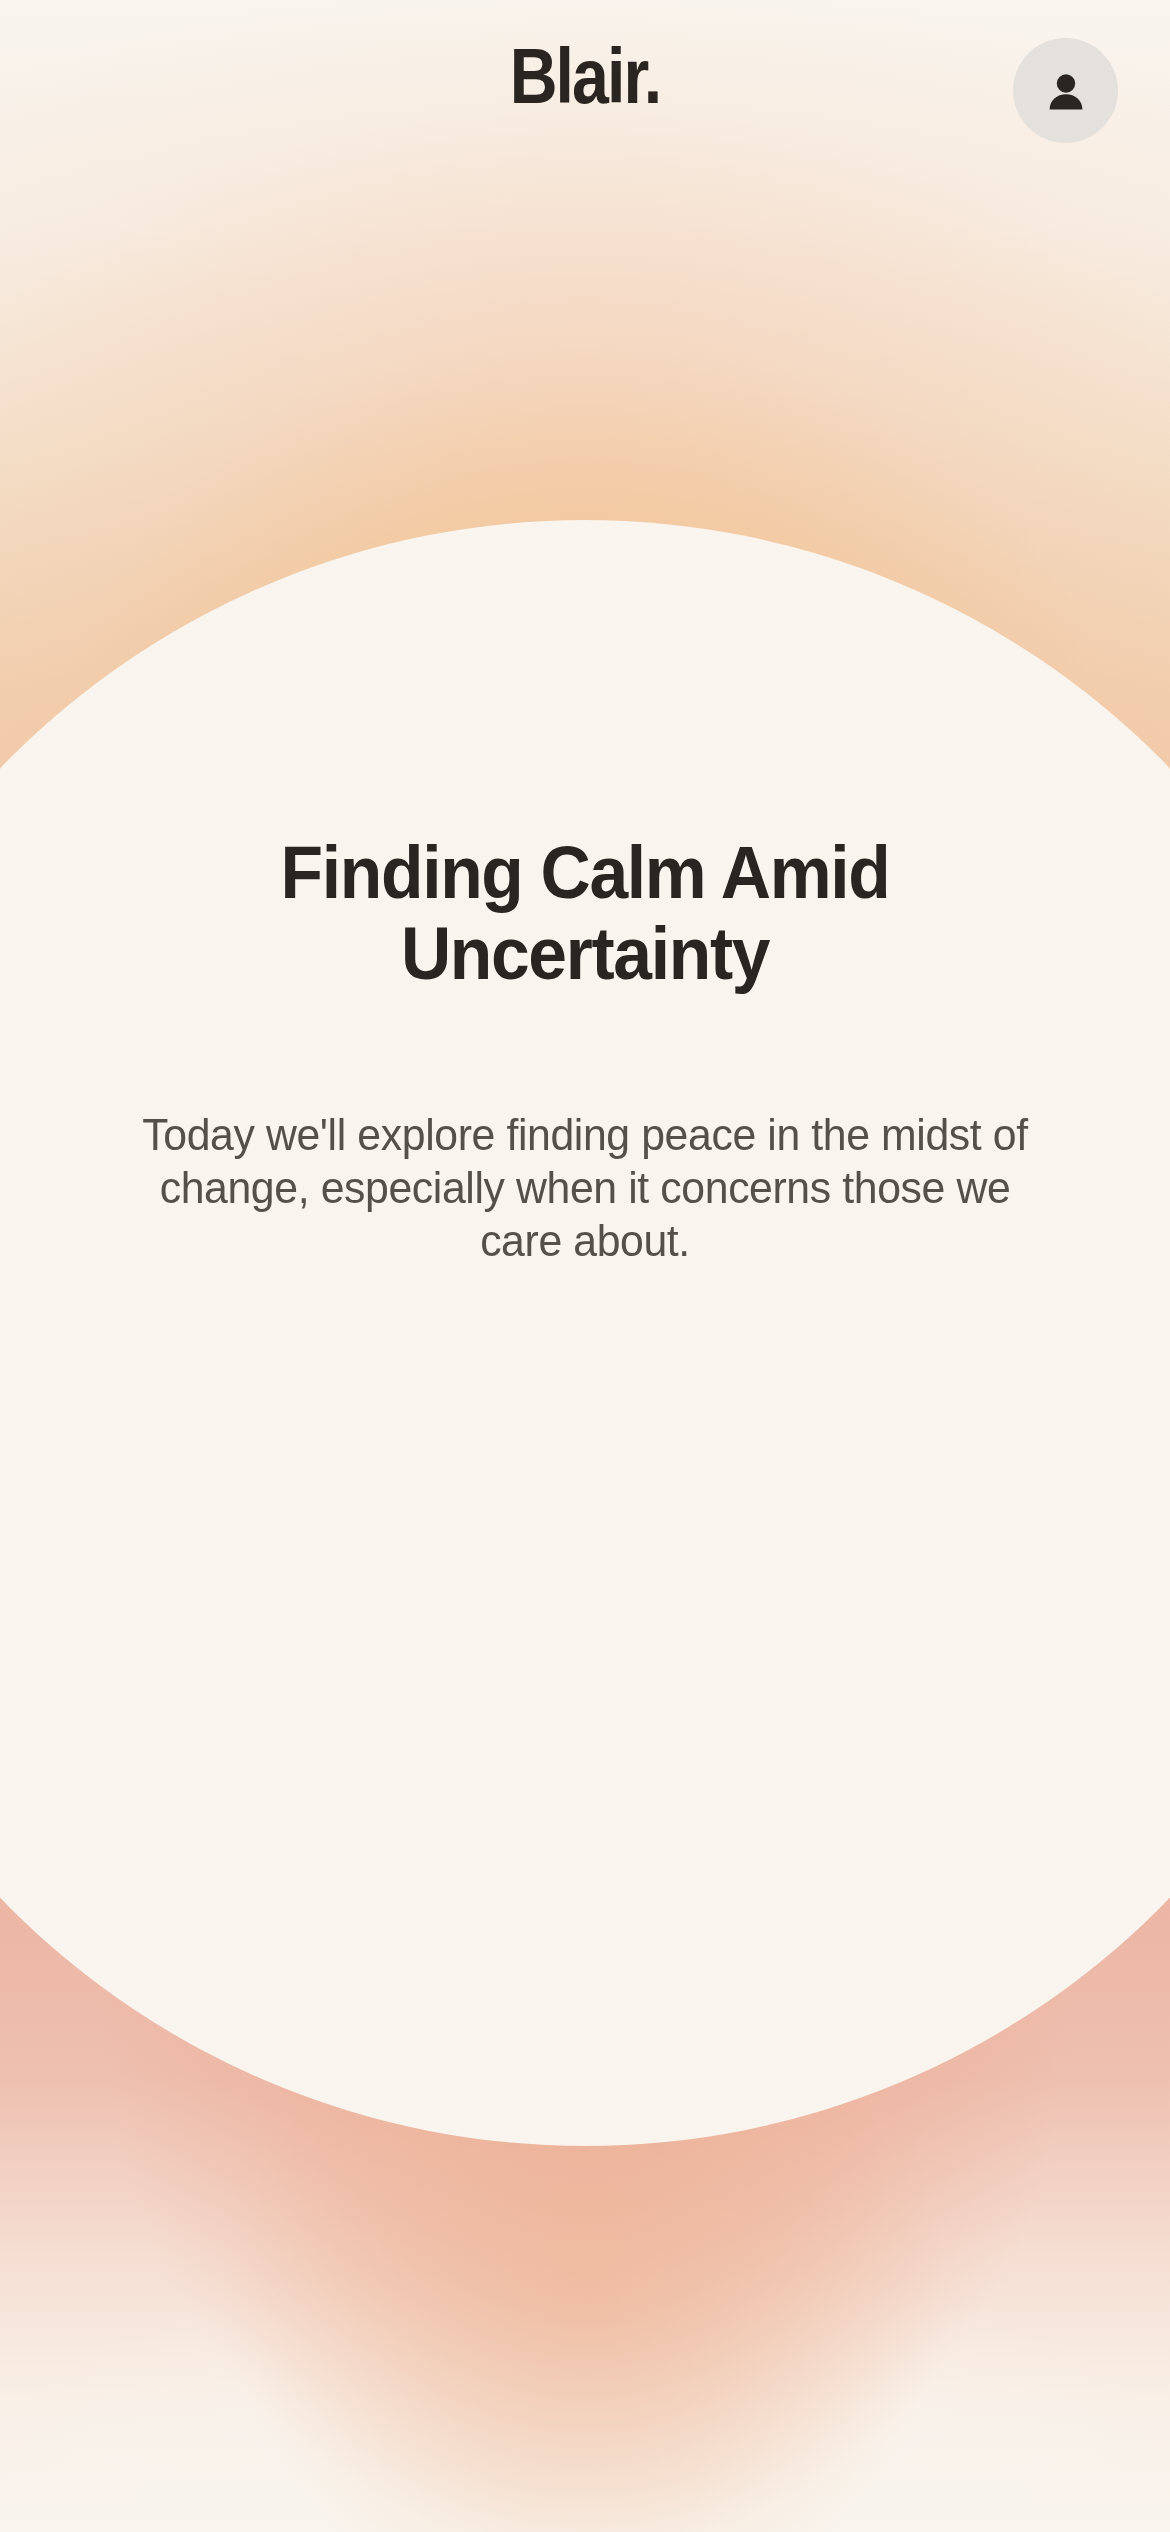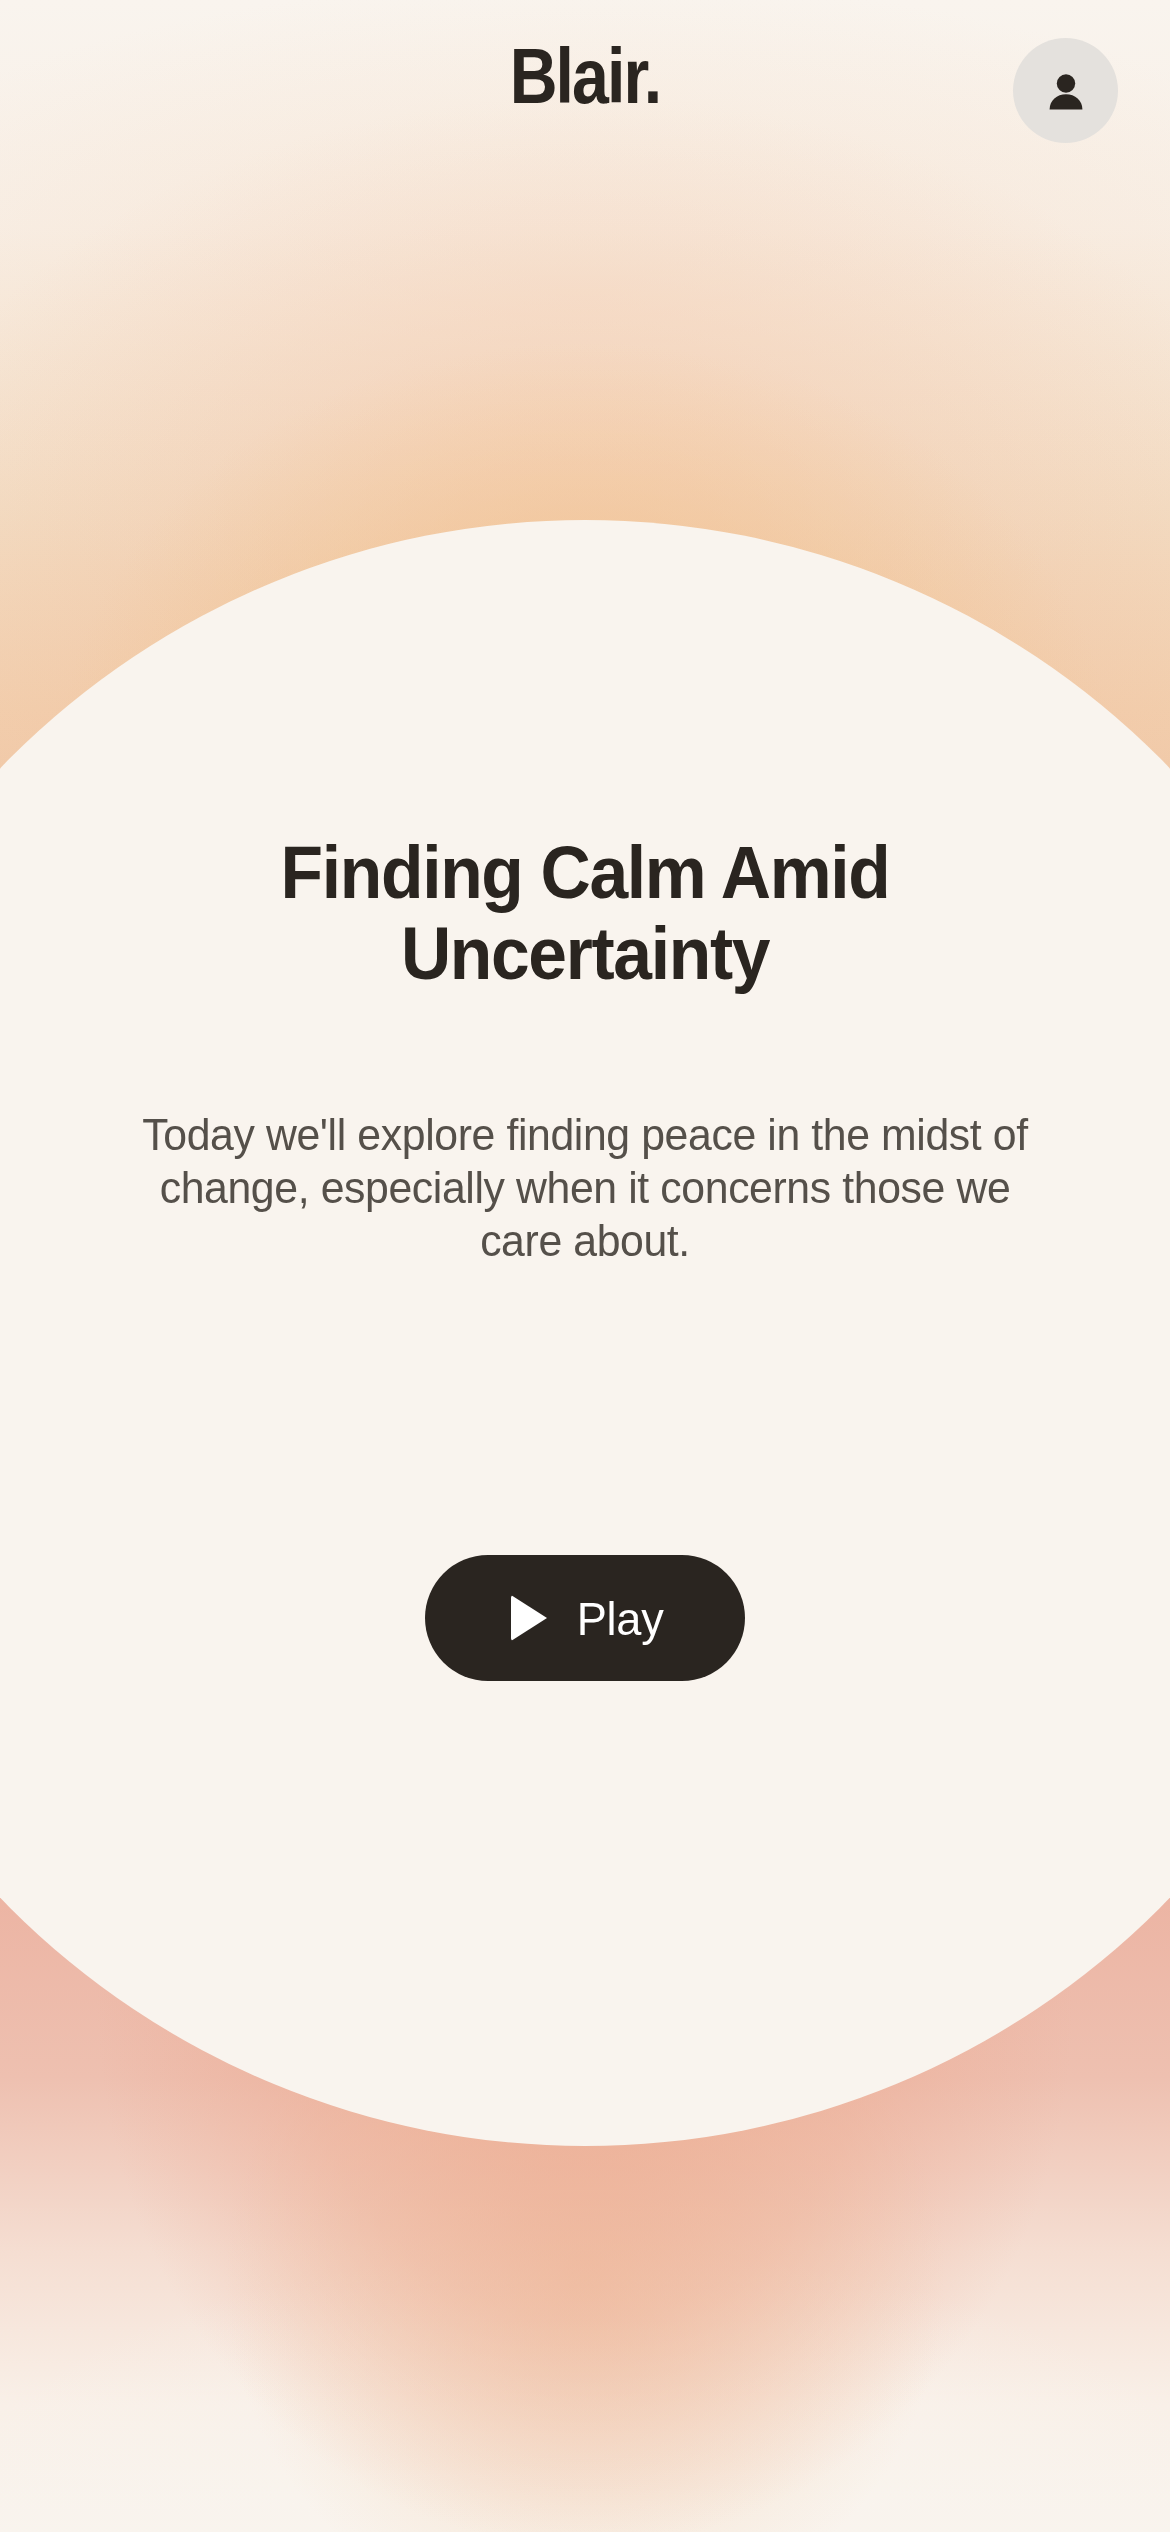--- a/index.html
+++ b/index.html
@@ -175,17 +175,13 @@
       </svg>
     </span>
   </button>
 </header>
 
 <main id="hero-content">
   <h1 id="episode-title">Finding Calm Amid Uncertainty</h1>
 
   <p id="episode-description">Today we'll explore finding peace in the midst of change, especially when it concerns those we care about.</p>
 
-  <button id="play-button">
-    <span id="play-icon"></span>
-    <span id="play-button-label">Play</span>
-  </button>
 </main>
 
 </body></html>

